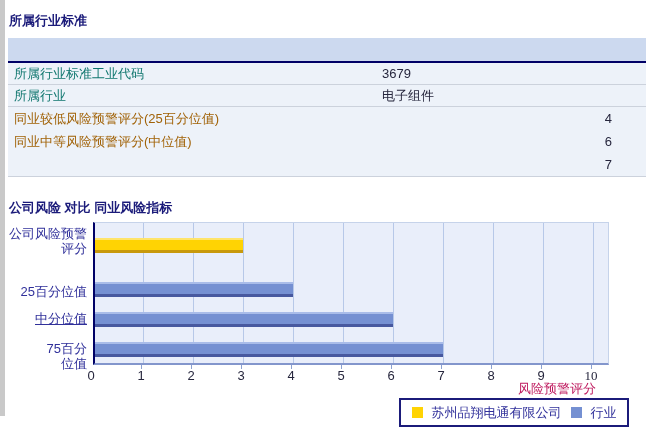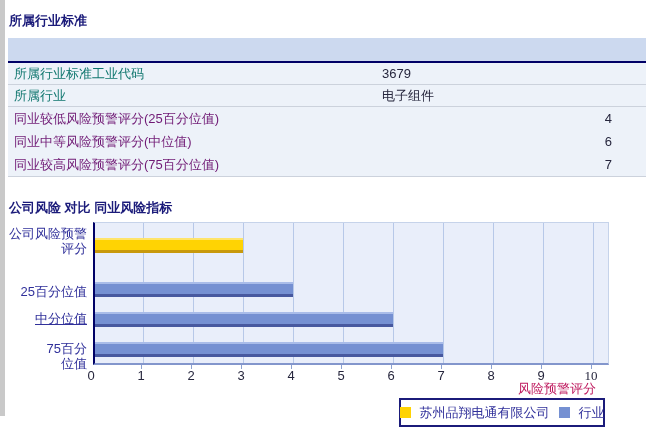--- a/index.html
+++ b/index.html
@@ -69,21 +69,21 @@
   .subrows {
     flex: 1 1 auto;
     display: flex;
     flex-direction: column;
   }
   .subrow {
     display: flex;
     align-items: center;
     height: 23px;
   }
-  .subrow .slabel { padding-left: 6px; color: #701a75; }
+  .subrow .slabel { padding-left: 6px; color: #a16207; }
   .subrow .svalue {
     margin-left: auto;
     padding-right: 34px;
     color: #26263d;
   }
 
   
   .plot {
     position: absolute;
     left: 93px; top: 222px;
@@ -136,21 +136,21 @@
   .axis-label {
     position: absolute;
     right: 57px;
     top: 380px;
     color: #be185d;
     font-size: 13px;
   }
   .legend {
     position: absolute;
     left: 399px; top: 398px;
-    width: 206px; height: 29px;
+    width: 230px; height: 29px;
     border: 2px solid #1b1b7a;
     background: #ffffff;
     display: flex;
     align-items: center;
     justify-content: center;
     gap: 9px;
   }
   .legend .swatch {
     width: 11px; height: 11px;
     display: inline-block;
@@ -187,21 +187,20 @@
       <div class="subrows">
         <div class="subrow">
           <span class="slabel">同业较低风险预警评分(25百分位值)</span>
           <span class="svalue">4</span>
         </div>
         <div class="subrow">
           <span class="slabel">同业中等风险预警评分(中位值)</span>
           <span class="svalue">6</span>
         </div>
         <div class="subrow">
-          <span class="slabel">同业较高风险预警评分(75百分位值)</span>
           <span class="svalue">7</span>
         </div>
       </div>
     </div>
   </div>
 
   <div class="section-title" id="title2">公司风险 对比 同业风险指标</div>
 
   <div id="cat-labels">
       <div class="cat-label" style="top: 226px;">公司风险预警评分</div>

